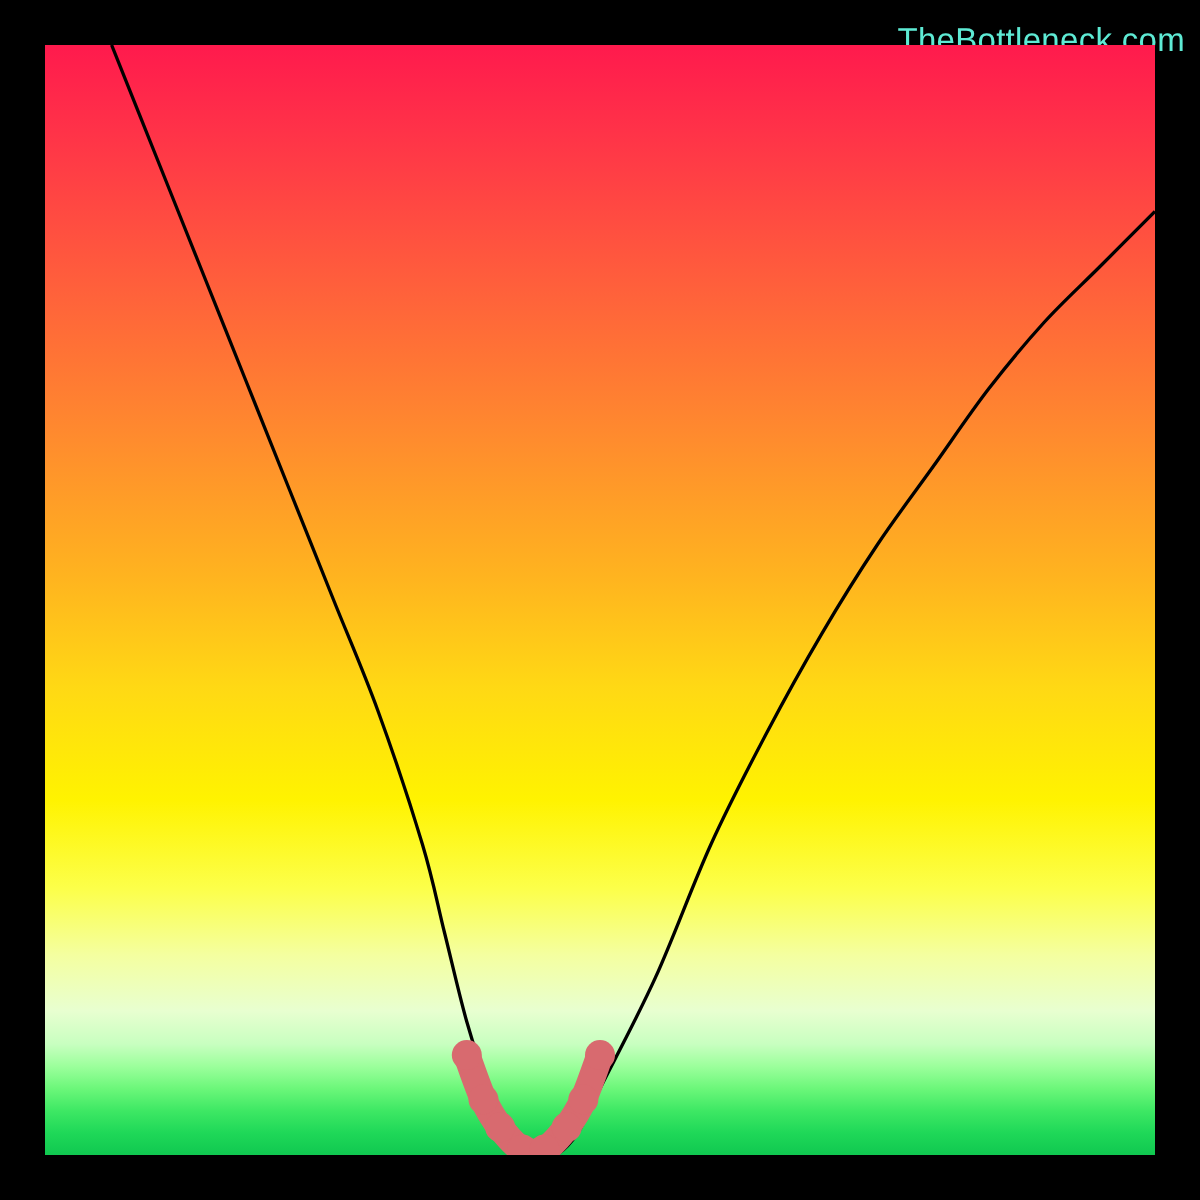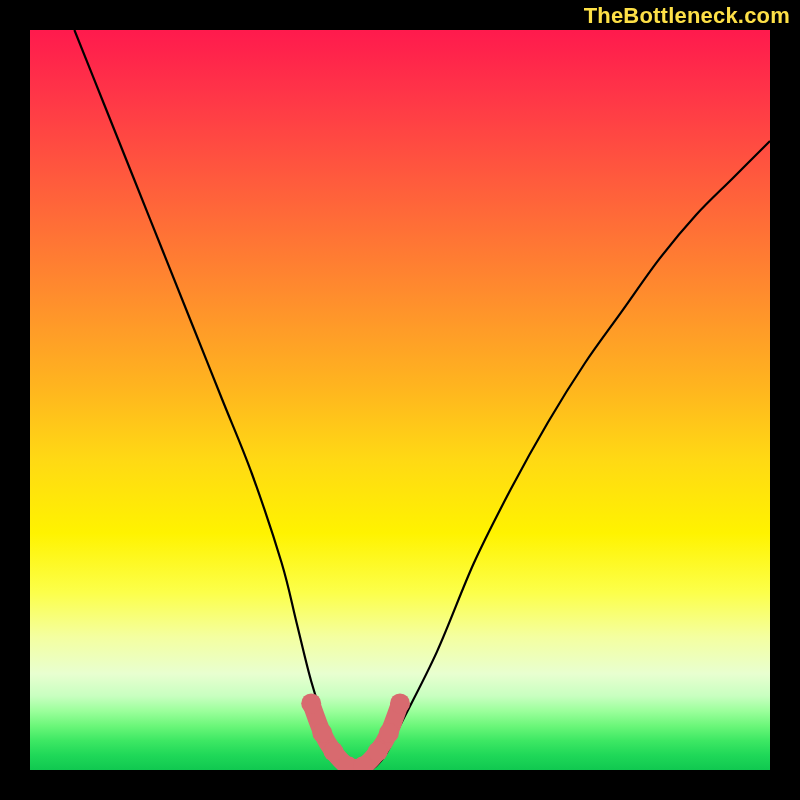--- a/index.html
+++ b/index.html
@@ -37,25 +37,25 @@
       #c8ffc0 90%,
       #9cff9c 92%,
       #6cf77a 94%,
       #3ee864 96%,
       #1fd858 98%,
       #10c850 100%
     );
   }
   .watermark {
     position: absolute;
-    top: 3px;
+    top: 14px;
     right: 10px;
-    color: #fde047;
+    color: #5eead4;
     font-size: 22px;
-    font-weight: 700;
+    font-weight: 400;
     letter-spacing: 0.2px;
   }
   svg.plot {
     position: absolute;
     inset: 0;
   }
 </style>
 </head>
 <body>
 

